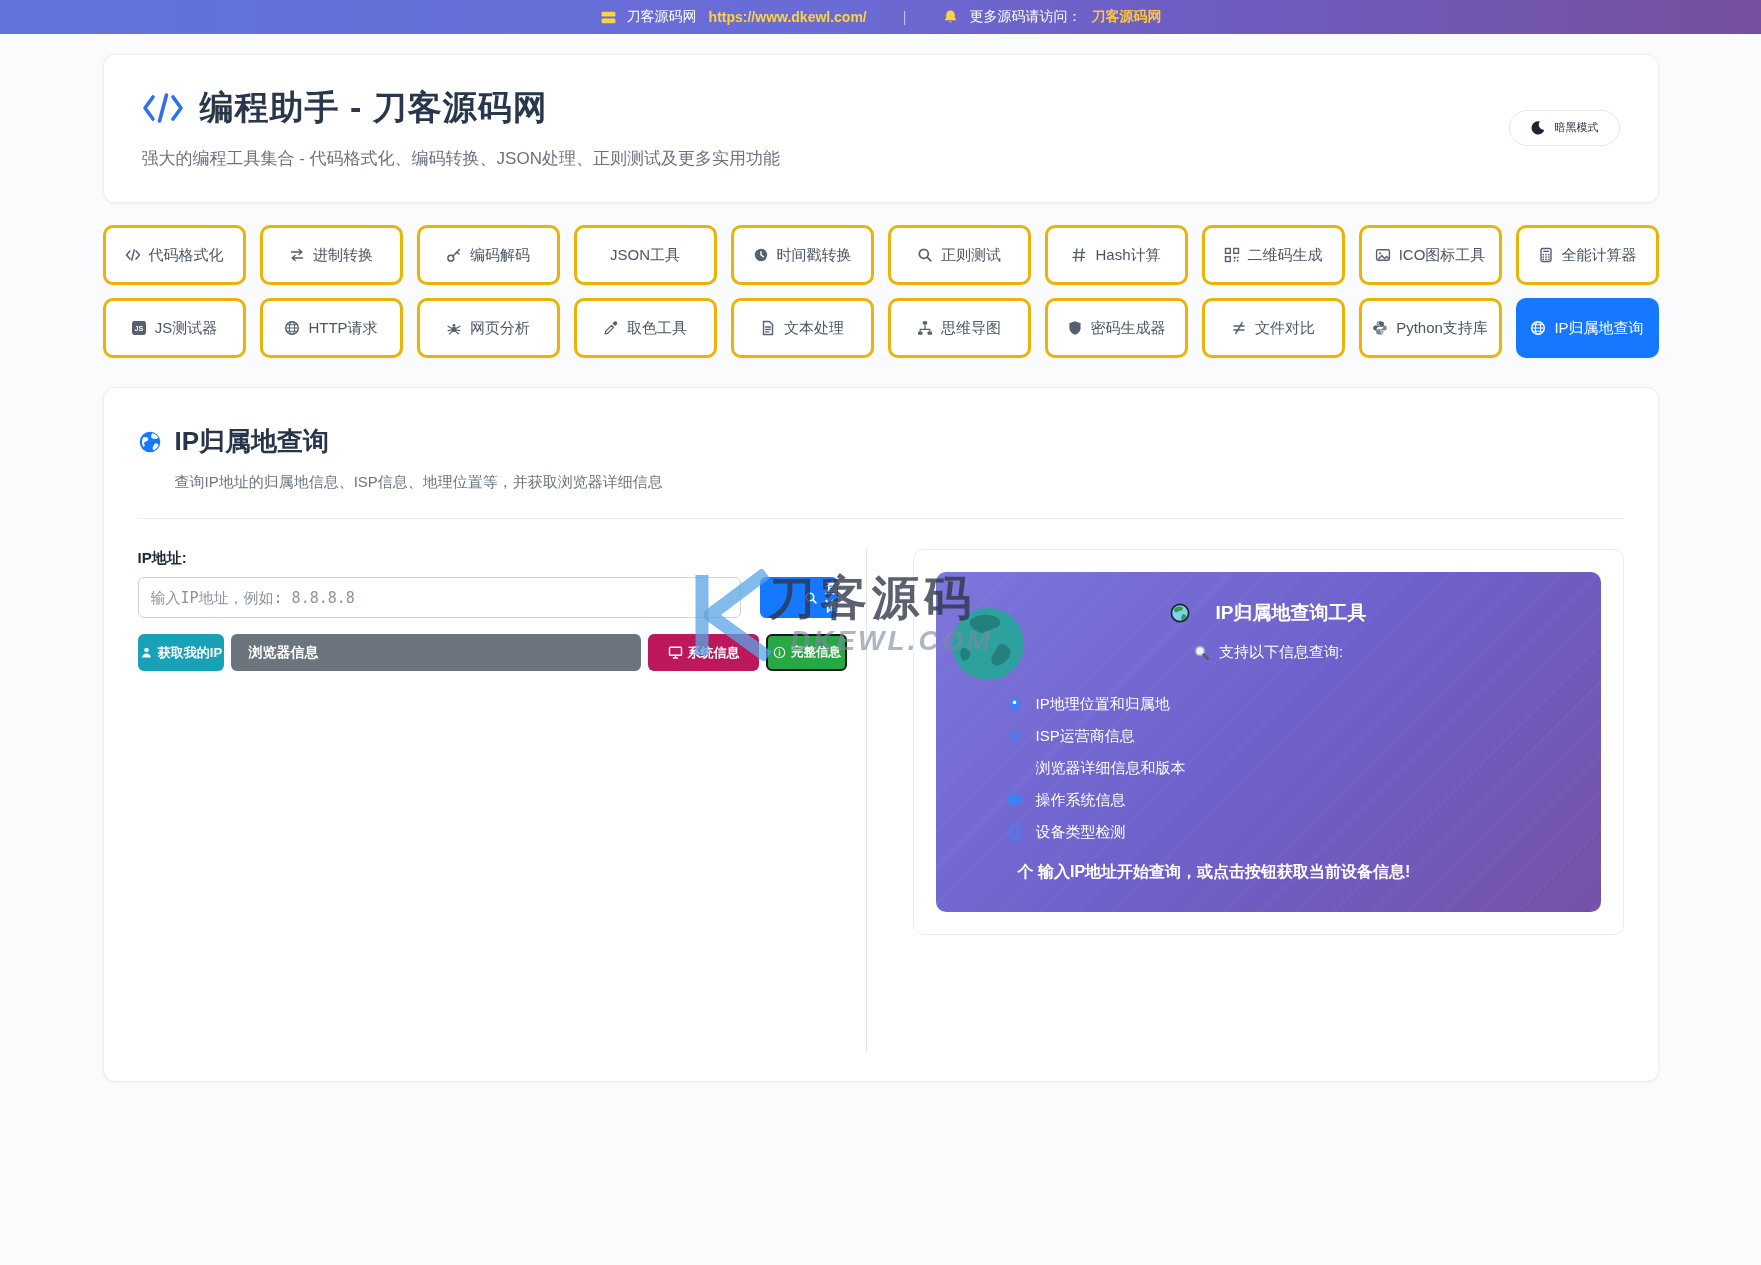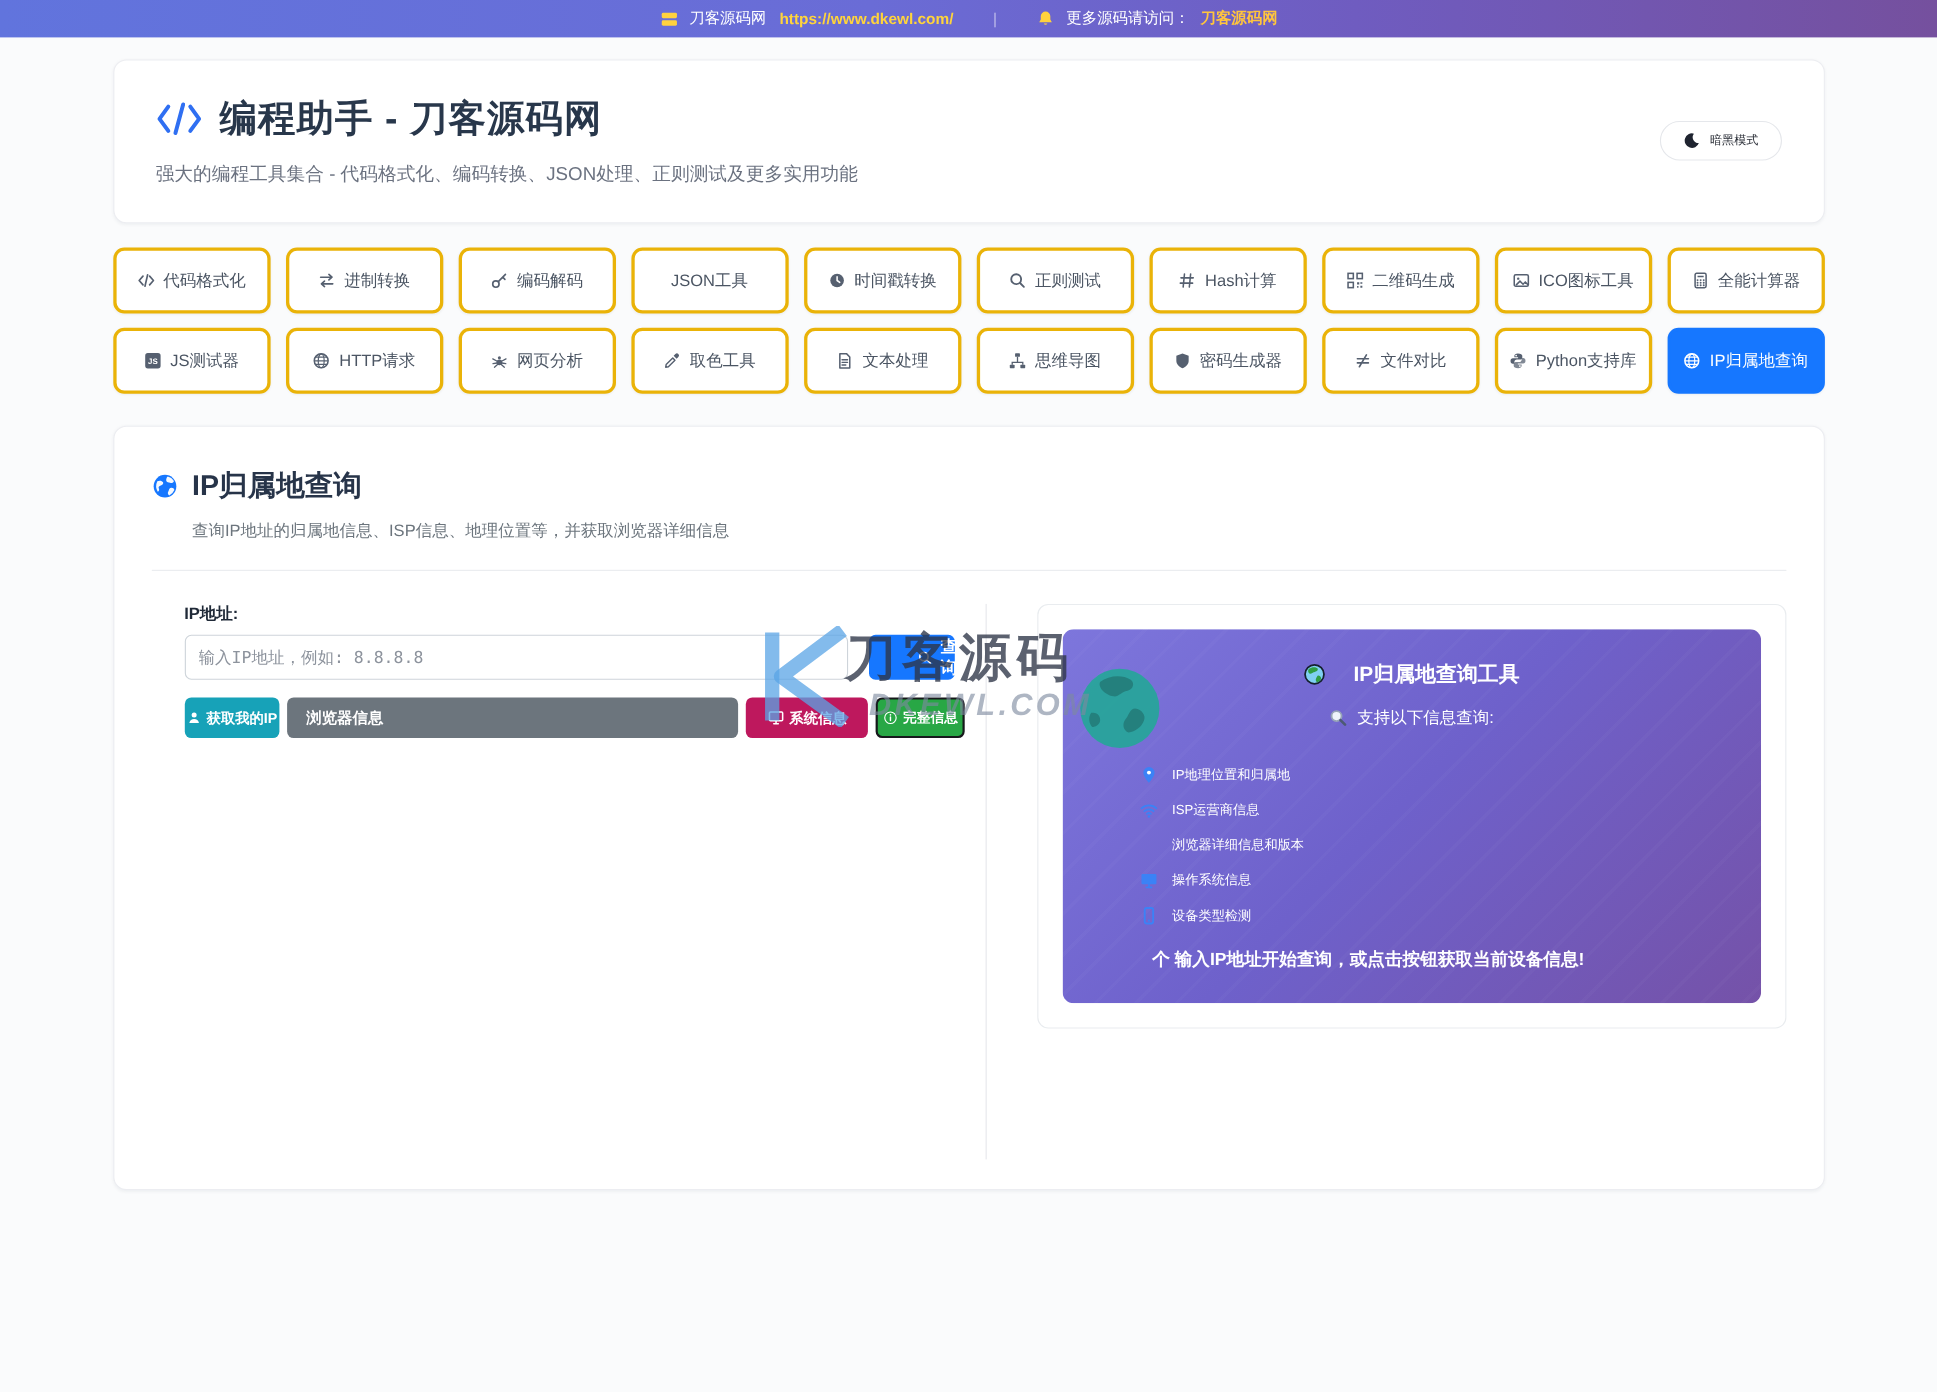--- a/index.html
+++ b/index.html
@@ -47,21 +47,21 @@
   .tool-btn.active { background:#1677ff; border-color:#1677ff; color:#fff; }
   .tool-btn.active .ico { color:#fff; }
   .ico { width:16px; height:16px; flex:0 0 auto; }
 
   
   .main-card { margin-top:29px; padding:36px 34px 0; height:695px; position:relative; }
   .section-title { display:flex; align-items:center; gap:13px; font-size:26px; font-weight:700; color:#273449; }
   .section-sub { margin:14px 0 0 37px; font-size:15px; color:#6c757d; }
   .main-card hr { border:none; border-top:1px solid #e9ecef; margin-top:26px; }
 
-  .workspace { display:flex; margin-top:30px;margin-left:30px; }
+  .workspace { display:flex; margin-top:30px; }
   .left-col { width:710px; }
   .field-label { font-size:15px; font-weight:700; color:#1f2937; margin-bottom:9px; }
   .input-row { display:flex; gap:19px; }
   .ip-input {
     flex:0 0 603px; height:41px; border:1px solid #ced4da; border-radius:6px;
     padding:0 12px; font-size:15px; font-family:"DejaVu Sans Mono","Liberation Mono",monospace;
     color:#212529; outline:none;
   }
   .ip-input::placeholder { color:#8d939d; }
   .query-btn {
@@ -86,21 +86,21 @@
   .info-outer { border:1px solid #e9ecef; border-radius:10px; padding:22px; }
   .info-card {
     border-radius:10px; height:340px; padding:28px 40px 0; color:#fff; position:relative; overflow:hidden;
     background:
       repeating-linear-gradient(135deg, rgba(255,255,255,.025) 0 3px, rgba(0,0,0,0) 3px 26px),
       linear-gradient(135deg,#7d76dc 0%,#6e61cb 48%,#7552a8 100%);
   }
   .info-title { display:flex; align-items:center; justify-content:center; gap:26px; font-size:19px; font-weight:700; position:relative; z-index:2; }
   .info-sub   { display:flex; align-items:center; justify-content:center; gap:9px; margin-top:17px; font-size:15px; position:relative; z-index:2; }
   .features { margin:26px 0 0; padding-left:30px; list-style:none; position:relative; z-index:2; }
-  .features li { display:flex; align-items:center; gap:13px; height:32px; font-size:12px; }
+  .features li { display:flex; align-items:center; gap:13px; height:32px; font-size:15px; }
   .f-ico { width:17px; height:17px; display:flex; flex:0 0 auto; }
   .cta { margin:14px 0 0 42px; font-weight:700; font-size:16px; position:relative; z-index:2; }
   .globe-deco { position:absolute; left:14px; top:34px; width:76px; height:76px; opacity:.92; z-index:1; }
 
   
   .watermark { position:absolute; left:680px; top:565px; width:430px; height:115px; z-index:40; pointer-events:none; }
   .wm-k { position:absolute; left:0; top:4px; width:104px; height:92px; }
   .wm-text {
     position:absolute; left:88px; top:2px; font-size:47px; font-weight:800; letter-spacing:5px;
     color:#2e3547; opacity:.78;

